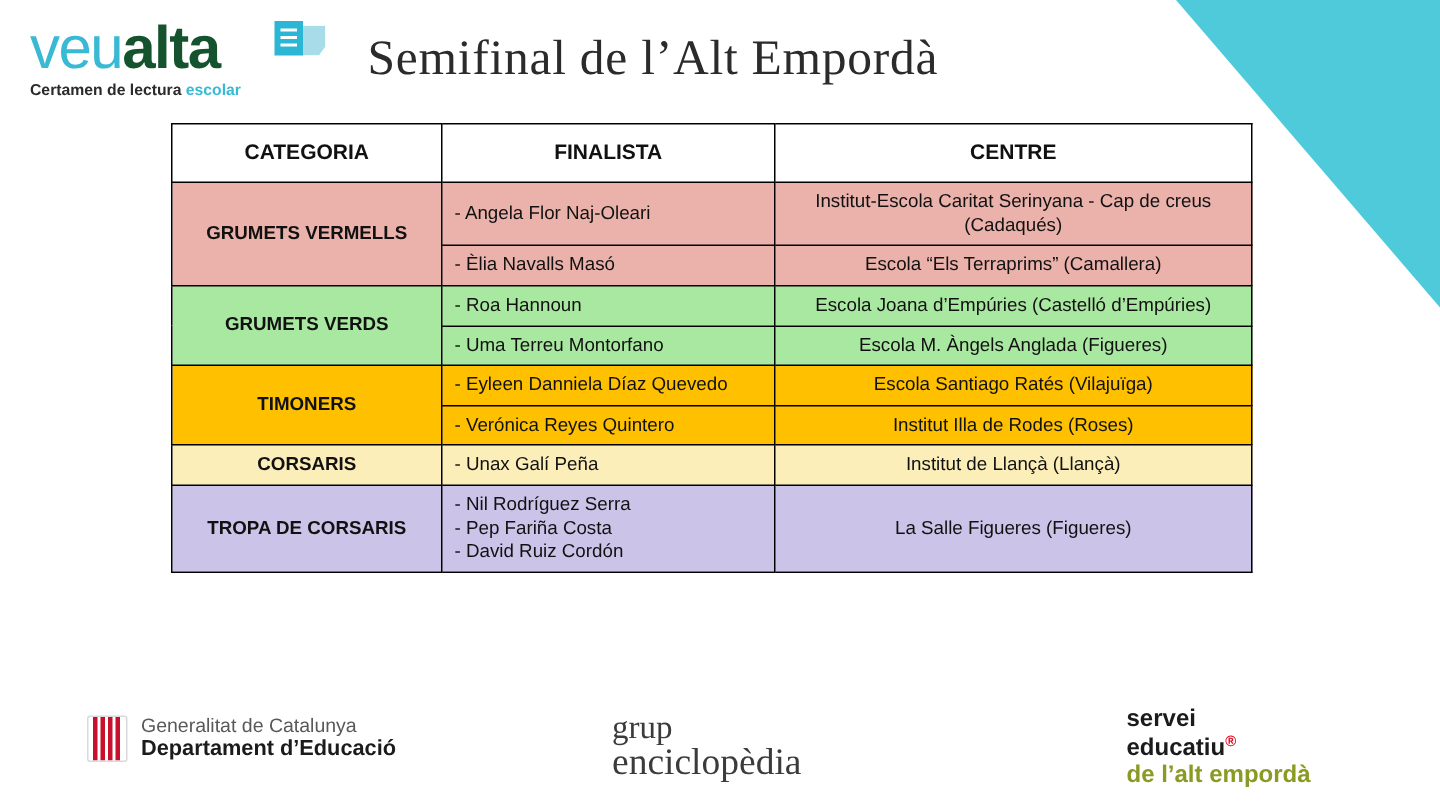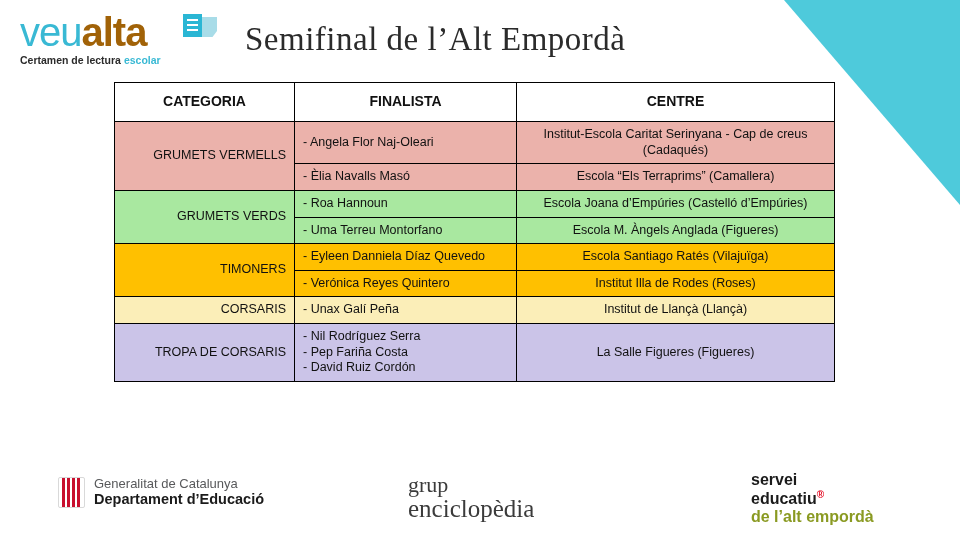--- a/index.html
+++ b/index.html
@@ -31,21 +31,21 @@
     position:absolute;left:20px;top:12px;
     width:185px;
   }
   .brand-word{
     font-size:40px;line-height:40px;
     letter-spacing:-1px;
     white-space:nowrap;
     position:relative;
   }
   .brand-veu{color:#39b9d4;font-weight:400;}
-  .brand-alta{color:#a16207;font-weight:700;}
+  .brand-alta{color:#14532d;font-weight:700;}
   .brand-mark{
     position:absolute;left:163px;top:2px;
     width:34px;height:26px;
   }
   .brand-mark .sq-dark{
     position:absolute;left:0;top:0;width:19px;height:23px;
     background:#2ab6d4;
   }
   .brand-mark .sq-dark i{
     position:absolute;left:4px;width:11px;height:2px;background:#ffffff;display:block;
@@ -97,21 +97,21 @@
   }
   table.finalists th{
     font-size:14px;font-weight:700;text-align:center;
     height:28px;
     background:#ffffff;
   }
   col.c-cat{width:180px;}
   col.c-fin{width:222px;}
   col.c-cen{width:318px;}
 
-  td.cat-cell{font-size:12.5px;font-weight:400;text-align:right;}
+  td.cat-cell{font-size:12.5px;font-weight:700;text-align:center;}
   td.name-cell{padding-left:10px;}
   td.centre-cell{padding-left:8px;text-align:center;}
   .multi-line{white-space:pre-line;}
 
   
   .r-vermells{background:#ebb2ab;}
   .r-verds{background:#a9e8a0;}
   .r-timoners{background:#ffc000;}
   .r-corsaris{background:#fbeeb8;}
   .r-tropa{background:#cbc4e8;}

